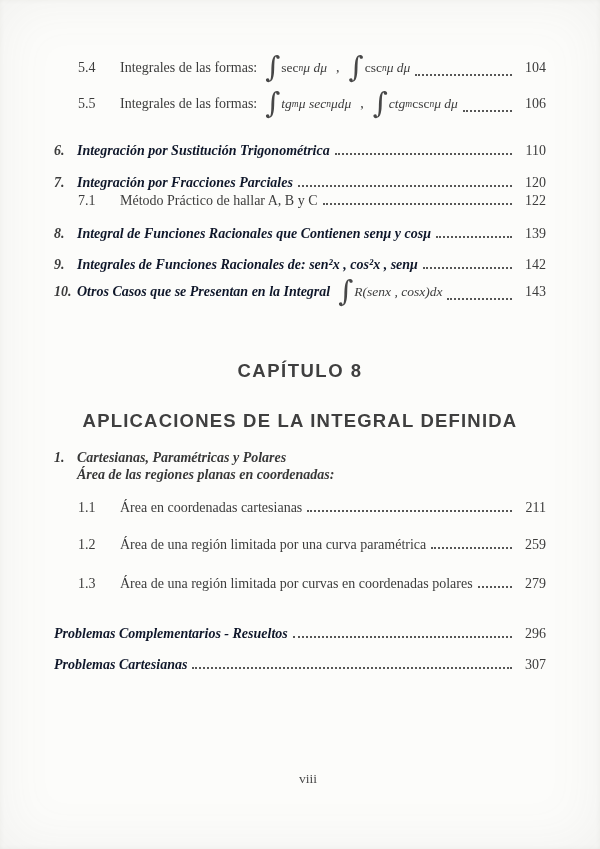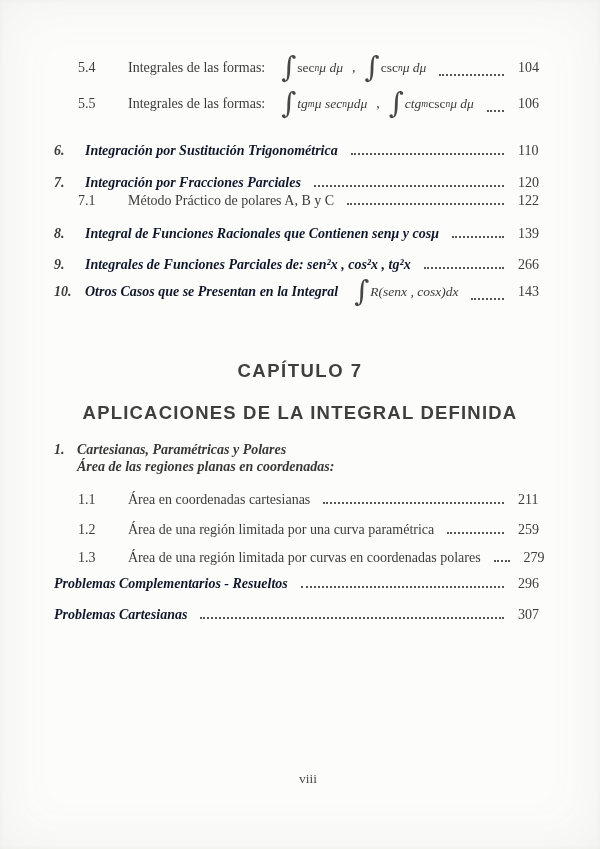--- a/index.html
+++ b/index.html
@@ -18,38 +18,37 @@
   }
   .content { padding:50px 54px 0 54px; }
 
   
   .row {
     display:flex;
     align-items:baseline;
     font-size:14px;
     line-height:18px;
     white-space:nowrap;
-    gap:8px;
   }
   .row.tall { align-items:center; height:36px; }
   .num { flex:0 0 auto; }
   .label { flex:0 0 auto; }
   .bi { font-weight:bold; font-style:italic; color:#0f172a; }
   .chapnum { width:23px; font-weight:bold; font-style:italic; }
   .sub { padding-left:24px; }
   .sub .num { width:42px; }
   .dots {
     flex:1 1 18px;
     min-width:16px;
     border-bottom:2px dotted #565656;
     margin:0 6px 0 5px;
     align-self:baseline;
   }
   .row.tall .dots { align-self:center; transform:translateY(7px); }
-  .pageno { flex:0 0 auto; width:28px; text-align:left; color:#3c3c3c; }
+  .pageno { flex:0 0 auto; width:28px; text-align:right; color:#3c3c3c; }
 
   
   .math { display:inline-flex; align-items:center; flex:0 0 auto; }
   .int {
     font-family:"DejaVu Serif", serif;
     font-size:29px; font-weight:400;
     line-height:1; color:#474747;
     margin-right:1px; transform:translateY(-1px);
   }
   .m { font-size:13.5px;text-align:right; }
@@ -67,21 +66,21 @@
   .kicker {
     margin-top:50px;
     text-align:center;
     font-family:"Liberation Sans", sans-serif;
     font-weight:bold;
     font-size:18.5px;
     letter-spacing:1.5px;
     color:#3f3f3f;
   }
   .chap-title {
-    margin-top:20px;
+    margin-top:28px;
     text-align:center;
     font-family:"Liberation Sans", sans-serif;
     font-weight:bold;
     font-size:18.5px;
     letter-spacing:1.2px;
     color:#3f3f3f;
   }
 
   
   .item1 {
@@ -155,83 +154,83 @@
 
     <div class="row mt14">
       <span class="num chapnum">7.</span>
       <span class="label bi">Integración por Fracciones Parciales</span>
       <span class="dots"></span>
       <span class="pageno">120</span>
     </div>
 
     <div class="row sub mt12">
       <span class="num">7.1</span>
-      <span class="label">Método Práctico de polares A, B y C</span>
+      <span class="label">Método Práctico de hallar A, B y C</span>
       <span class="dots"></span>
       <span class="pageno">122</span>
     </div>
 
     <div class="row mt15">
       <span class="num chapnum">8.</span>
       <span class="label bi">Integral de Funciones Racionales que Contienen senμ  y  cosμ</span>
       <span class="dots"></span>
       <span class="pageno">139</span>
     </div>
 
     <div class="row mt13">
       <span class="num chapnum">9.</span>
-      <span class="label bi">Integrales de Funciones Parciales de: sen²x , cos²x , tg²x</span>
-      <span class="dots"></span>
-      <span class="pageno">266</span>
+      <span class="label bi">Integrales de Funciones Racionales de: sen²x , cos²x , senμ</span>
+      <span class="dots"></span>
+      <span class="pageno">142</span>
     </div>
 
     <div class="row tall mt10">
       <span class="num chapnum">10.</span>
       <span class="label bi">Otros Casos que se Presentan en la Integral</span>
       <span class="math mspace">
           <span class="int">∫</span>
           <span class="m it">R(senx , cosx)dx</span>
         </span>
       <span class="dots"></span>
       <span class="pageno">143</span>
     </div>
 
-    <div class="kicker">CAPÍTULO 7</div>
+    <div class="kicker">CAPÍTULO 8</div>
     <div class="chap-title">APLICACIONES DE LA INTEGRAL DEFINIDA</div>
 
     <div class="item1">
       <span class="chapnum">1.</span>
       <span>
         <span style="display:block">Cartesianas, Paramétricas y Polares</span>
         <span style="display:block">Área de las regiones planas en coordenadas:</span>
       </span>
     </div>
 
     <div class="row sub" style="margin-top:16px">
       <span class="num">1.1</span>
       <span class="label">Área en coordenadas cartesianas</span>
       <span class="dots"></span>
       <span class="pageno">211</span>
     </div>
 
-    <div class="row sub" style="margin-top:12px">
+    <div class="row sub" style="margin-top:19px">
       <span class="num">1.2</span>
       <span class="label">Área de una región limitada por una curva paramétrica</span>
       <span class="dots"></span>
       <span class="pageno">259</span>
     </div>
 
-    <div class="row sub" style="margin-top:10px">
+    <div class="row sub" style="margin-top:21px">
       <span class="num">1.3</span>
       <span class="label">Área de una región limitada por curvas en coordenadas polares</span>
       <span class="dots"></span>
       <span class="pageno">279</span>
     </div>
 
-    <div class="row" style="margin-top:8px">
+    <div class="row" style="margin-top:32px">
       <span class="label bi">Problemas Complementarios - Resueltos</span>
       <span class="dots"></span>
       <span class="pageno">296</span>
     </div>
 
     <div class="row" style="margin-top:13px">
       <span class="label bi">Problemas Cartesianas</span>
       <span class="dots"></span>
       <span class="pageno">307</span>
     </div>

